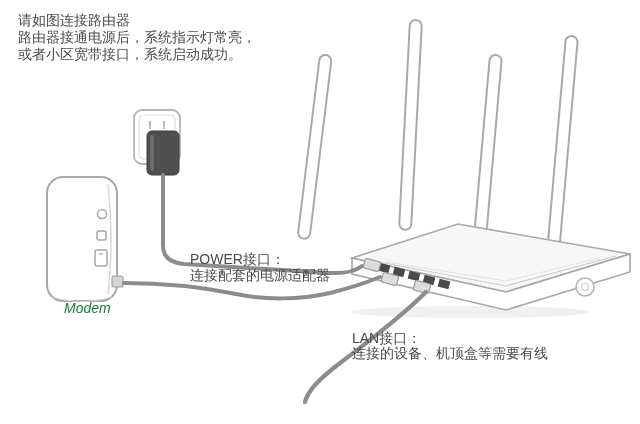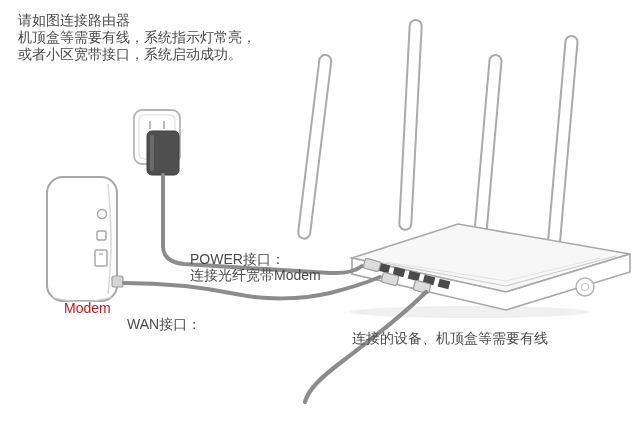--- a/index.html
+++ b/index.html
@@ -14,21 +14,21 @@
   .stage svg{position:absolute;left:0;top:0;}
   .txt{
     position:absolute;
     font-size:14px;
     line-height:17px;
     color:#4a4a4a;
     white-space:nowrap;
   }
   .txt div{white-space:nowrap;}
   .intro{left:18px;top:12px;}
-  .modem-label{left:64px;top:300px;color:#b91c1c;}
+  .modem-label{left:64px;top:300px;color:#15803d;font-style:italic;}
   .power-label{left:190px;top:251px;line-height:16px;}
   .wan-label{left:127px;top:317px;line-height:15px;}
   .lan-label{left:352px;top:331px;line-height:15px;}
 </style>
 </head>
 <body>
 
 <div class="stage">
 
   <svg width="640" height="424" viewBox="0 0 640 424">
@@ -96,32 +96,32 @@
 
     <path d="M124 283 C170 283 202 287 236 294 C264 300 300 300 330 293 C350 288 368 282 380 277" fill="none" stroke="#8c8c8c" stroke-width="4" stroke-linecap="round"></path>
     <rect x="382" y="274" width="16" height="10" rx="2" transform="rotate(15 390 279)" fill="#dcdcdc" stroke="#9a9a9a" stroke-width="1.2"></rect>
 
     <rect x="414" y="282" width="16" height="10" rx="2" transform="rotate(15 422 287)" fill="#dcdcdc" stroke="#9a9a9a" stroke-width="1.2"></rect>
     <path d="M426 292 C400 318 370 340 344 360 C320 378 308 390 305 402" fill="none" stroke="#8c8c8c" stroke-width="4.2" stroke-linecap="round"></path>
   </svg>
 
   <div class="txt intro">
     <div>请如图连接路由器</div>
-    <div>机顶盒等需要有线，系统指示灯常亮，</div>
+    <div>路由器接通电源后，系统指示灯常亮，</div>
     <div>或者小区宽带接口，系统启动成功。</div>
   </div>
 
   <div class="txt modem-label">Modem</div>
 
   <div class="txt power-label">
     <div>POWER接口：</div>
-    <div>连接光纤宽带Modem</div>
+    <div>连接配套的电源适配器</div>
   </div>
 
   <div class="txt wan-label">
-    <div>WAN接口：</div>
   </div>
 
   <div class="txt lan-label">
+    <div>LAN接口：</div>
     <div>连接的设备、机顶盒等需要有线</div>
   </div>
 
 </div>
 
 </body></html>

